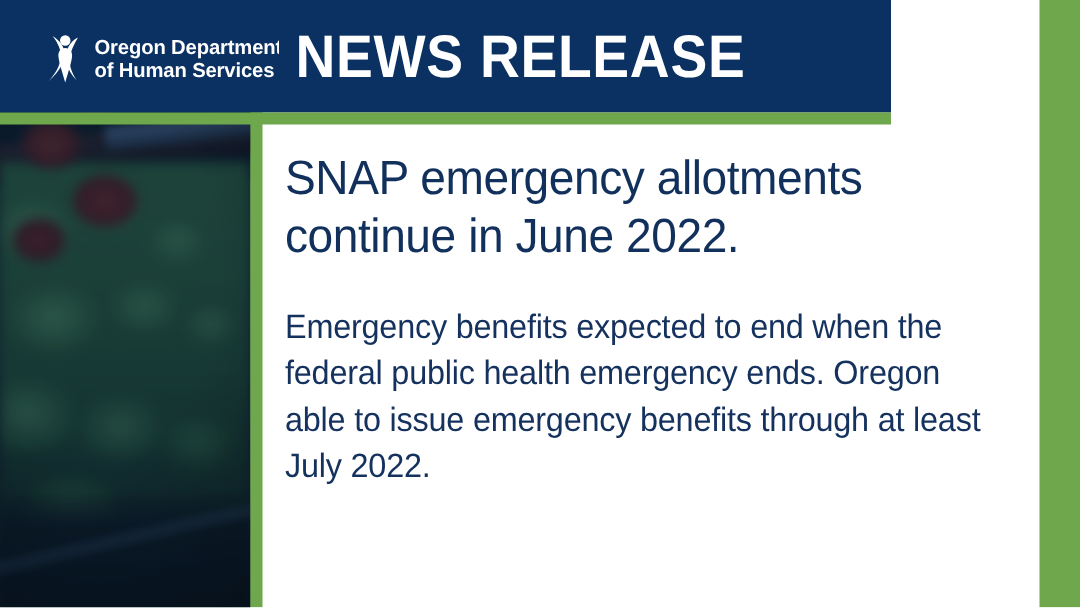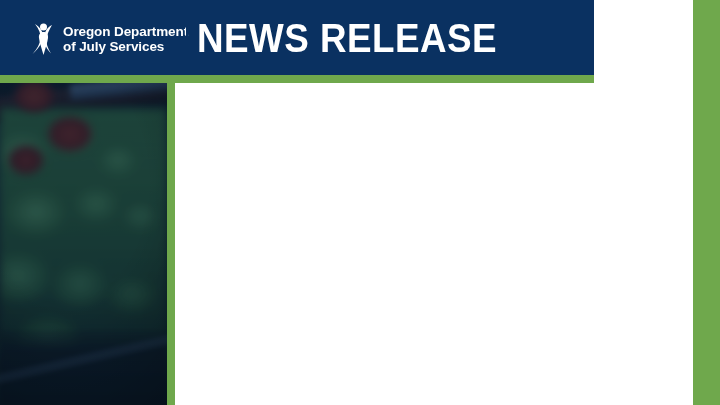--- a/index.html
+++ b/index.html
@@ -275,24 +275,28 @@
 
   <div class="logo">
     <svg class="logo-mark" viewBox="0 0 52 68">
       <path d="M10 4 C18 14, 22 24, 21 33 C20 44, 14 54, 5 64 C12 58, 19 50, 23 41 C25 36, 26 31, 26 27 C26 19, 20 10, 10 4 Z" fill="#ffffff"></path>
       <path d="M44 6 C38 16, 34 25, 33 33 C32 42, 35 52, 42 63 C36 57, 31 49, 29 41 C27 34, 28 26, 31 19 C34 13, 39 8, 44 6 Z" fill="#ffffff"></path>
       <circle cx="27" cy="10" r="7" fill="#ffffff"></circle>
       <path d="M27 20 C33 20, 37 25, 36 32 C35 41, 31 52, 27 66 C23 52, 19 41, 18 32 C17 25, 21 20, 27 20 Z" fill="#ffffff"></path>
     </svg>
     <div class="logo-text">
       <div>Oregon Department</div>
-      <div>of July Services</div>
+      <div>of Human Services</div>
     </div>
   </div>
 
   <div class="header-rule"></div>
 
   <div class="news-release">NEWS RELEASE</div>
 
+  <div class="content">
+    <div class="headline">SNAP emergency allotments continue in June 2022.</div>
+    <div class="subhead">Emergency benefits expected to end when the federal public health emergency ends. Oregon able to issue emergency benefits through at least July 2022.</div>
+  </div>
 
   <div class="right-bar"></div>
 
 </div>
 
 </body></html>

